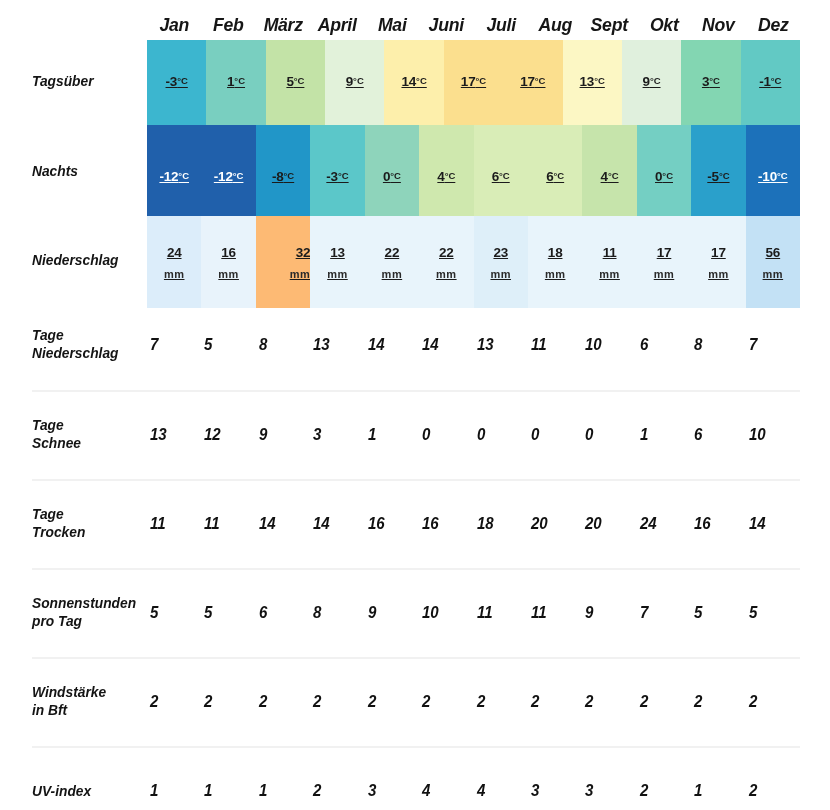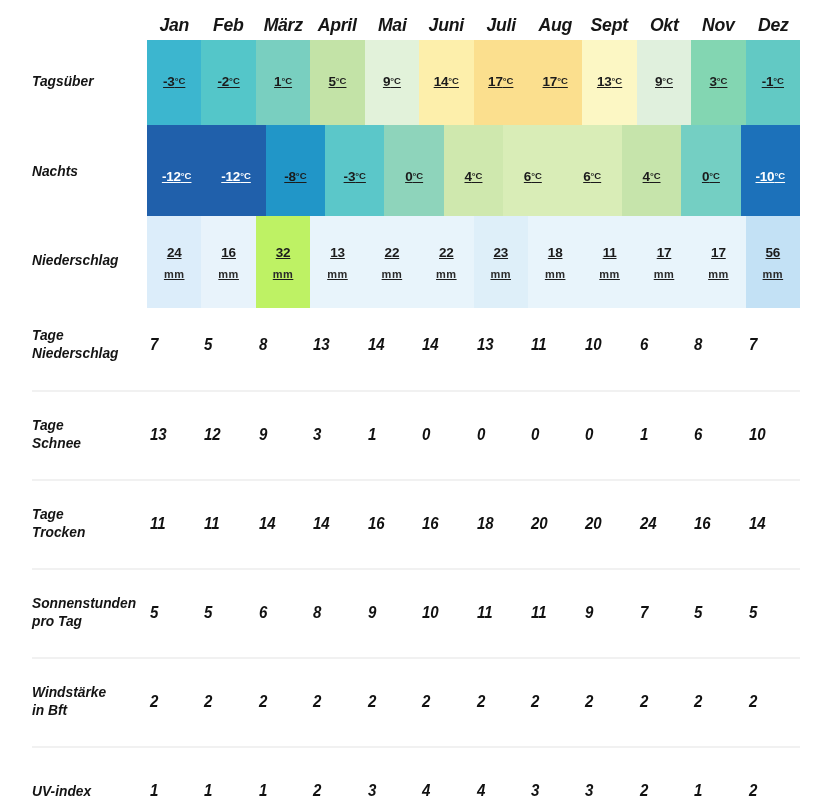--- a/index.html
+++ b/index.html
@@ -197,23 +197,20 @@
       <div class="month-header">Sept</div>
       <div class="month-header">Okt</div>
       <div class="month-header">Nov</div>
       <div class="month-header">Dez</div>
     </div>
 
   <div class="heat-row" id="row-day">
       <div class="heat-cell" style="background: rgb(60, 182, 207);">
         <div><span class="temp-value">-3</span><span class="temp-unit">°C</span></div>
       </div>
-      <div class="heat-cell" style="background: rgb(84, 198, 201);">
-        <div><span class="temp-value">-2</span><span class="temp-unit">°C</span></div>
-      </div>
       <div class="heat-cell" style="background: rgb(121, 207, 192); text-align: center;">
         <div><span class="temp-value">1</span><span class="temp-unit">°C</span></div>
       </div>
       <div class="heat-cell" style="background: rgb(195, 227, 167);">
         <div><span class="temp-value">5</span><span class="temp-unit">°C</span></div>
       </div>
       <div class="heat-cell" style="background: rgb(226, 242, 218);">
         <div><span class="temp-value">9</span><span class="temp-unit">°C</span></div>
       </div>
       <div class="heat-cell" style="background: rgb(253, 239, 171);">
@@ -264,36 +261,39 @@
       </div>
       <div class="heat-cell" style="background: rgb(217, 237, 183);">
         <div><span class="temp-value">6</span><span class="temp-unit">°C</span></div>
       </div>
       <div class="heat-cell" style="background: rgb(198, 228, 171);">
         <div><span class="temp-value">4</span><span class="temp-unit">°C</span></div>
       </div>
       <div class="heat-cell" style="background: rgb(116, 207, 195);">
         <div><span class="temp-value">0</span><span class="temp-unit">°C</span></div>
       </div>
+      <div class="heat-cell" style="background: rgb(42, 160, 203);">
+        <div><span class="temp-value">-5</span><span class="temp-unit">°C</span></div>
+      </div>
       <div class="heat-cell light-text" style="background: rgb(28, 113, 186);">
         <div><span class="temp-value">-10</span><span class="temp-unit">°C</span></div>
       </div>
     </div>
   <div class="row-label" id="label-night">Nachts</div>
 
   <div class="heat-row" id="row-precip">
       <div class="heat-cell" style="background: rgb(220, 237, 250);">
         <div class="precip-value">24</div>
         <div class="precip-unit">mm</div>
       </div>
       <div class="heat-cell" style="background: rgb(232, 243, 251);">
         <div class="precip-value">16</div>
         <div class="precip-unit">mm</div>
       </div>
-      <div class="heat-cell" style="background: #bef264;">
+      <div class="heat-cell" style="background: #fdba74; align-items: flex-end;">
         <div class="precip-value">32</div>
         <div class="precip-unit">mm</div>
       </div>
       <div class="heat-cell" style="background: rgb(232, 244, 251);">
         <div class="precip-value">13</div>
         <div class="precip-unit">mm</div>
       </div>
       <div class="heat-cell" style="background: rgb(232, 244, 251);">
         <div class="precip-value">22</div>
         <div class="precip-unit">mm</div>

